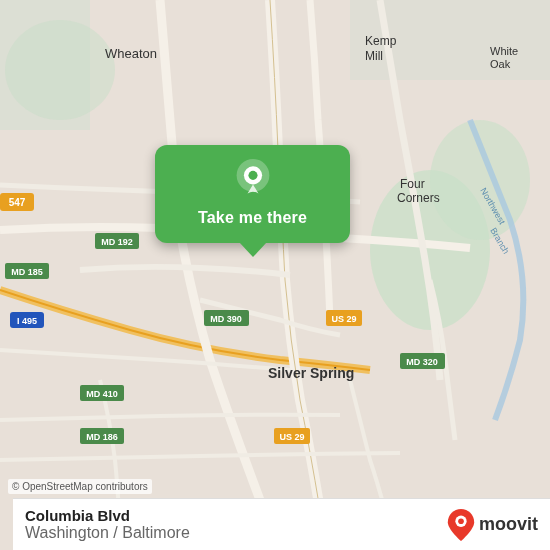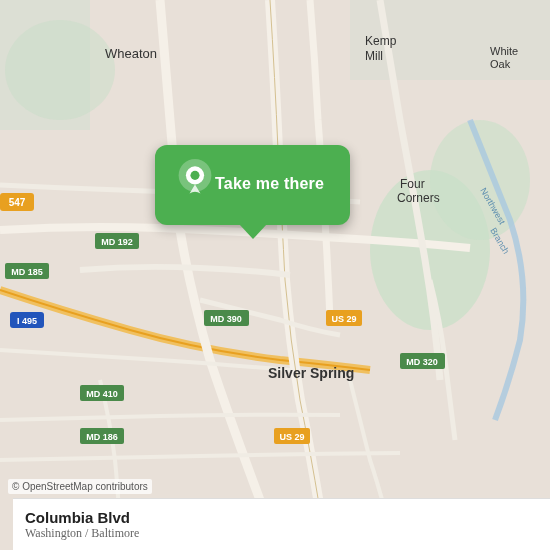--- a/index.html
+++ b/index.html
@@ -59,23 +59,22 @@
       flex-direction: column;
     }
 
     #location-name {
       font-size: 15px;
       font-weight: 600;
       color: #222;
     }
 
     #location-sub {
-      font-size: 12px;
+      font-size: 16px;
       color: #666;
-      font-family: Liberation Serif, serif;
     }
 
     #moovit-logo {
       display: flex;
       align-items: center;
       gap: 4px;
     }
 
     #moovit-pin {
       width: 28px;
@@ -103,20 +102,21 @@
 
     
     #tooltip-card {
       position: absolute;
       top: 145px;
       left: 155px;
       width: 195px;
       background: #4CAF50;
       border-radius: 12px;
       display: flex;
+      flex-direction: column;
       align-items: center;
       padding: 14px 20px 16px;
       z-index: 20;
       box-shadow: 0 4px 12px rgba(0,0,0,0.3);
     }
 
     #tooltip-card::after {
       content: '';
       position: absolute;
       bottom: -14px;
@@ -248,14 +248,22 @@
     <button id="take-me-button">Take me there</button>
   </div>
 
   <div id="copyright">© OpenStreetMap contributors</div>
 
   <div id="bottom-bar">
     <div id="location-info">
       <span id="location-name">Columbia Blvd</span>
       <span id="location-sub">Washington / Baltimore</span>
     </div>
+    <div id="moovit-logo">
+      <svg id="moovit-pin" viewBox="0 0 28 34" xmlns="http://www.w3.org/2000/svg">
+        <path d="M14 0 C6.3 0 0 6.3 0 14 C0 22 14 34 14 34 C14 34 28 22 28 14 C28 6.3 21.7 0 14 0Z" fill="#e8392a"></path>
+        <circle cx="14" cy="13" r="6" fill="white"></circle>
+        <circle cx="14" cy="13" r="3" fill="#e8392a"></circle>
+      </svg>
+      <span id="moovit-text">moovit</span>
+    </div>
   </div>
 </div>
 
 </body></html>

